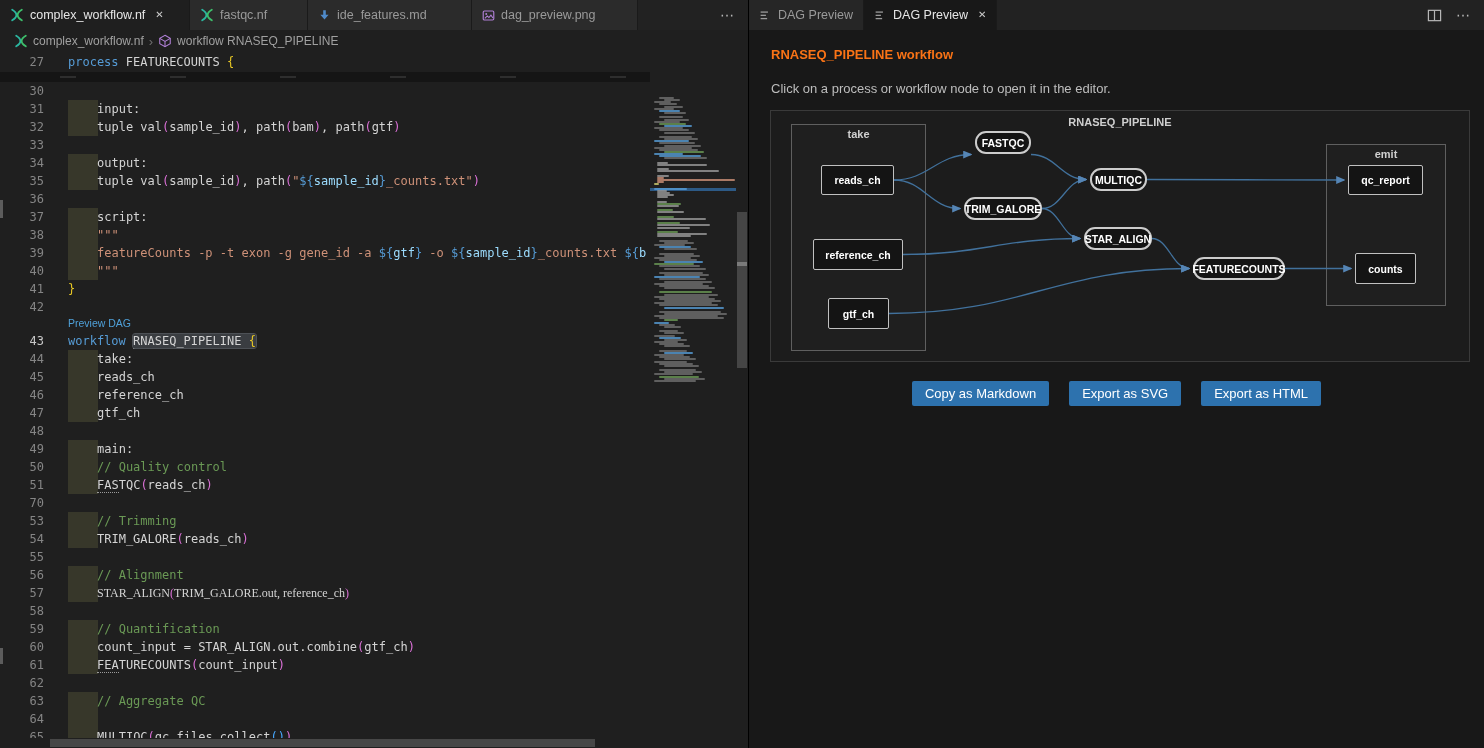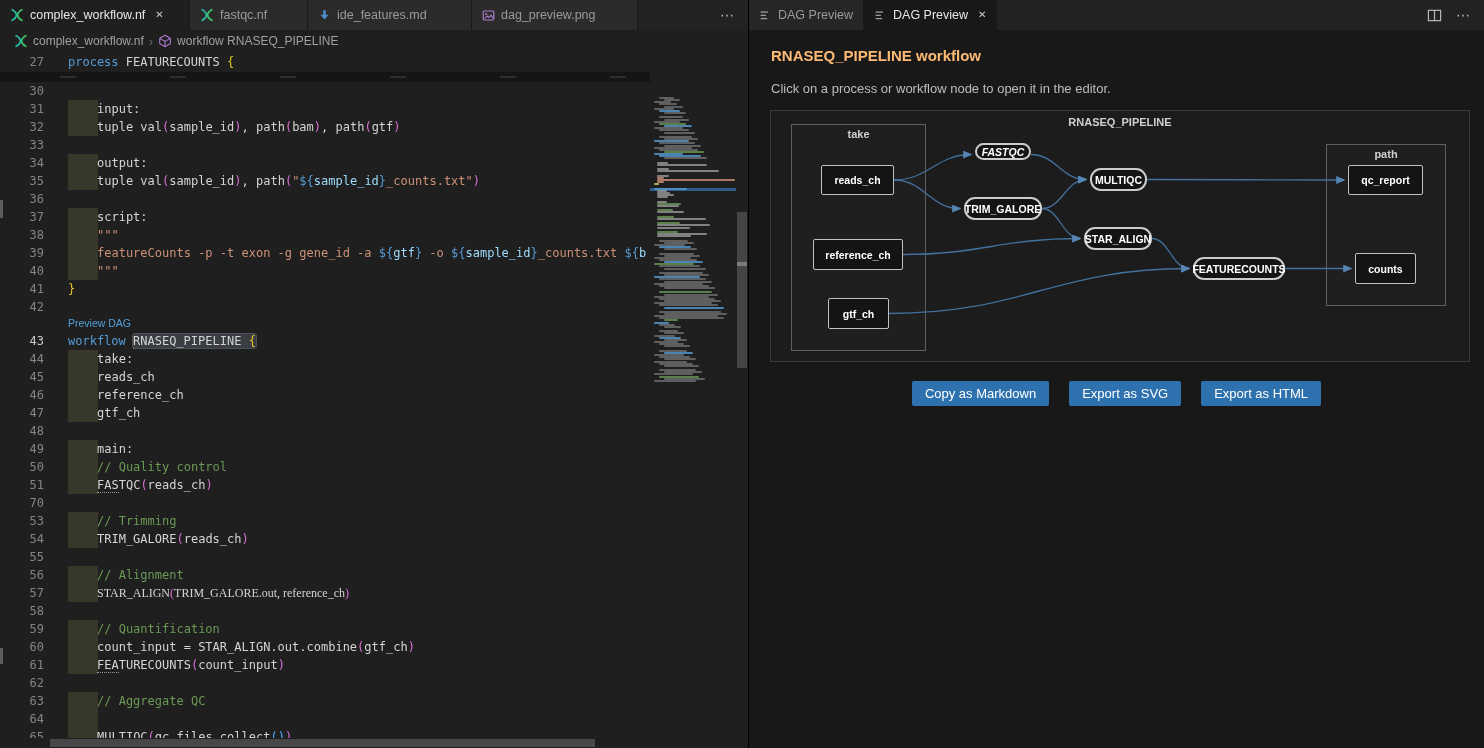--- a/index.html
+++ b/index.html
@@ -47,21 +47,21 @@
   #mm-hl{position:absolute;left:0;width:86px;height:3px;background:#2d5a86;}
   #vscroll{position:absolute;left:736px;top:0;width:12px;height:696px;background:#1f1f1f;cursor:pointer;}
   #vthumb{position:absolute;left:1px;width:10px;background:#454545;}
   #vmark{position:absolute;left:1px;width:10px;background:#7a7a7a;}
   #hscroll{position:absolute;left:0;top:686px;width:736px;height:10px;background:#1f1f1f;cursor:pointer;}
   #hthumb{position:absolute;top:1px;height:8px;background:#474747;}
   .edge-mark{position:absolute;left:0;width:3px;background:#5c5c5c;}
   
   #right{position:absolute;left:749px;top:0;width:735px;height:748px;background:#181818;}
   #divider{position:absolute;left:748px;top:0;width:1px;height:748px;background:#000;}
-  #panel-title{position:absolute;left:22px;top:47px;font-size:15px;font-weight:bold;color:#fdba74;}
+  #panel-title{position:absolute;left:22px;top:47px;font-size:13px;font-weight:bold;color:#f97316;}
   #panel-sub{position:absolute;left:22px;top:81px;font-size:13px;color:#bdbdbd;}
   #dag-card{position:absolute;left:21px;top:110px;width:700px;height:252px;background:#1c1c1c;border:1px solid #3a3a3a;box-sizing:border-box;}
   #dag-label{position:absolute;left:0;top:5px;width:100%;text-align:center;font-size:11px;font-weight:bold;color:#cfcfcf;}
   .cluster{position:absolute;border:1px solid #5f5f5f;background:#1f1f1f;}
   .cluster .clabel{position:absolute;top:3px;width:100%;text-align:center;font-size:11px;font-weight:bold;color:#cfcfcf;}
   .dag-node{position:absolute;display:flex;align-items:center;justify-content:center;cursor:pointer;
             color:#ffffff;font-size:10.5px;font-weight:bold;box-sizing:border-box;background:#141414;z-index:3;}
   .dag-process{border:2px solid #cccccc;border-radius:11px;}
   .dag-channel{border:1.5px solid #c0c0c0;border-radius:2px;}
   #dag-svg{position:absolute;left:0;top:0;z-index:2;}
@@ -486,38 +486,38 @@
           <path d="M132,143.5 C211.65,143.5 229.35000000000002,127.5 309,127.5" stroke="#41719c" stroke-width="1.3" fill="none" marker-end="url(#arrow)"></path>
           <path d="M376,68.5 C464.65,68.5 484.35,69 573,69" stroke="#41719c" stroke-width="1.3" fill="none" marker-end="url(#arrow)"></path>
           <path d="M381,127.5 C397.65,127.5 401.35,157.5 418,157.5" stroke="#41719c" stroke-width="1.3" fill="none" marker-end="url(#arrow)"></path>
           <path d="M118,202.5 C253,202.5 283,157.5 418,157.5" stroke="#41719c" stroke-width="1.3" fill="none" marker-end="url(#arrow)"></path>
           <path d="M514,157.5 C543.7,157.5 550.3,157.5 580,157.5" stroke="#41719c" stroke-width="1.3" fill="none" marker-end="url(#arrow)"></path>
         </svg>
     <div class="cluster" style="left: 20px; top: 13px; width: 133px; height: 225px;">
           <div class="clabel">take</div>
         </div>
         <div class="cluster" style="left: 555px; top: 33px; width: 118px; height: 160px;">
-          <div class="clabel">path</div>
+          <div class="clabel">emit</div>
         </div>
         <div class="dag-node dag-channel" style="left: 50px; top: 54px; width: 73px; height: 30px;">
           <span>reads_ch</span>
         </div>
         <div class="dag-node dag-channel" style="left: 42px; top: 128px; width: 90px; height: 31px;">
           <span>reference_ch</span>
         </div>
         <div class="dag-node dag-channel" style="left: 57px; top: 187px; width: 61px; height: 31px;">
           <span>gtf_ch</span>
         </div>
         <div class="dag-node dag-channel" style="left: 577px; top: 54px; width: 75px; height: 30px;">
           <span>qc_report</span>
         </div>
         <div class="dag-node dag-channel" style="left: 584px; top: 142px; width: 61px; height: 31px;">
           <span>counts</span>
         </div>
-        <div class="dag-node dag-process" style="left: 204px; top: 32px; width: 56px; height: 17px; font-style: italic;">
+        <div class="dag-node dag-process" style="left: 204px; top: 20px; width: 56px; height: 23px;">
           <span>FASTQC</span>
         </div>
         <div class="dag-node dag-process" style="left: 193px; top: 86px; width: 78px; height: 23px;">
           <span>TRIM_GALORE</span>
         </div>
         <div class="dag-node dag-process" style="left: 319px; top: 57px; width: 57px; height: 23px;">
           <span>MULTIQC</span>
         </div>
         <div class="dag-node dag-process" style="left: 313px; top: 116px; width: 68px; height: 23px;">
           <span>STAR_ALIGN</span>

